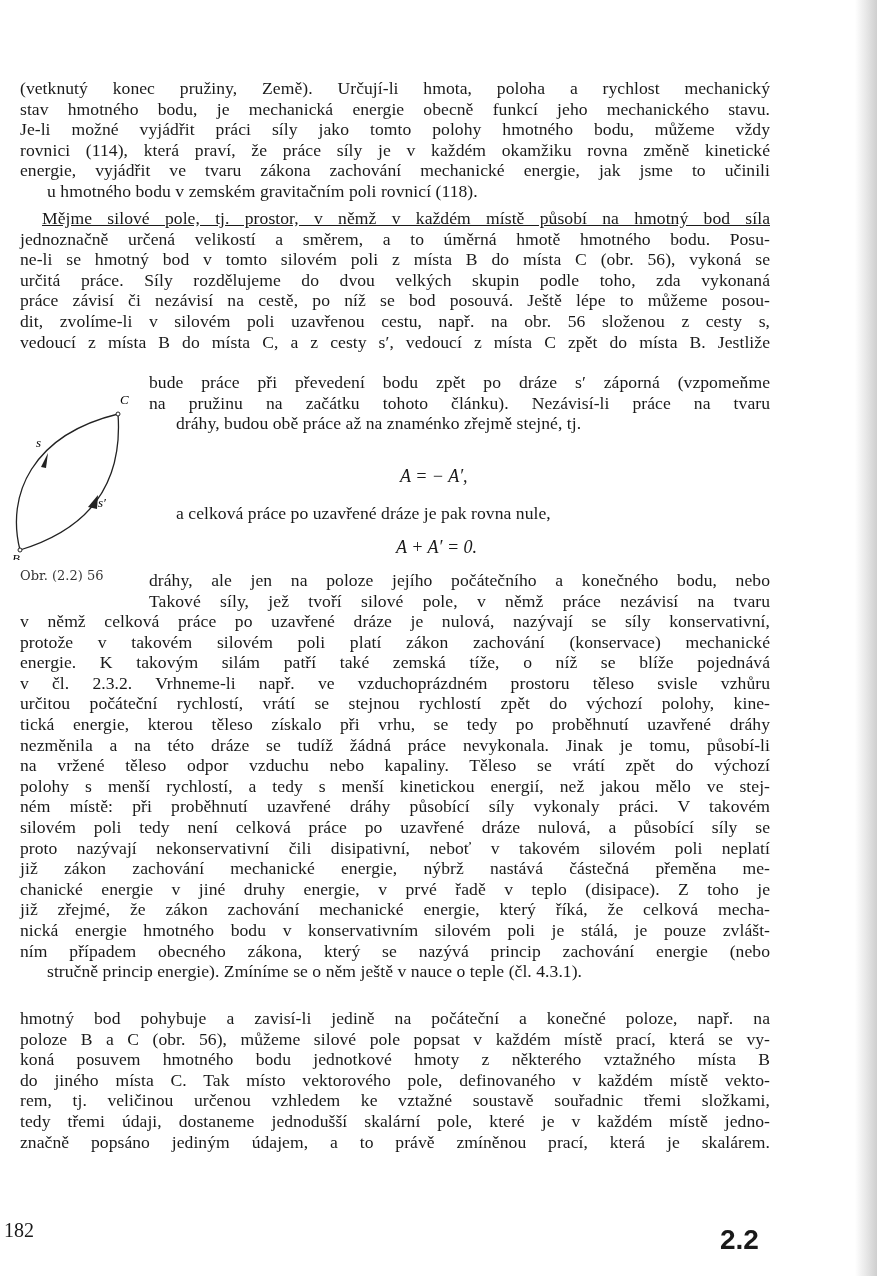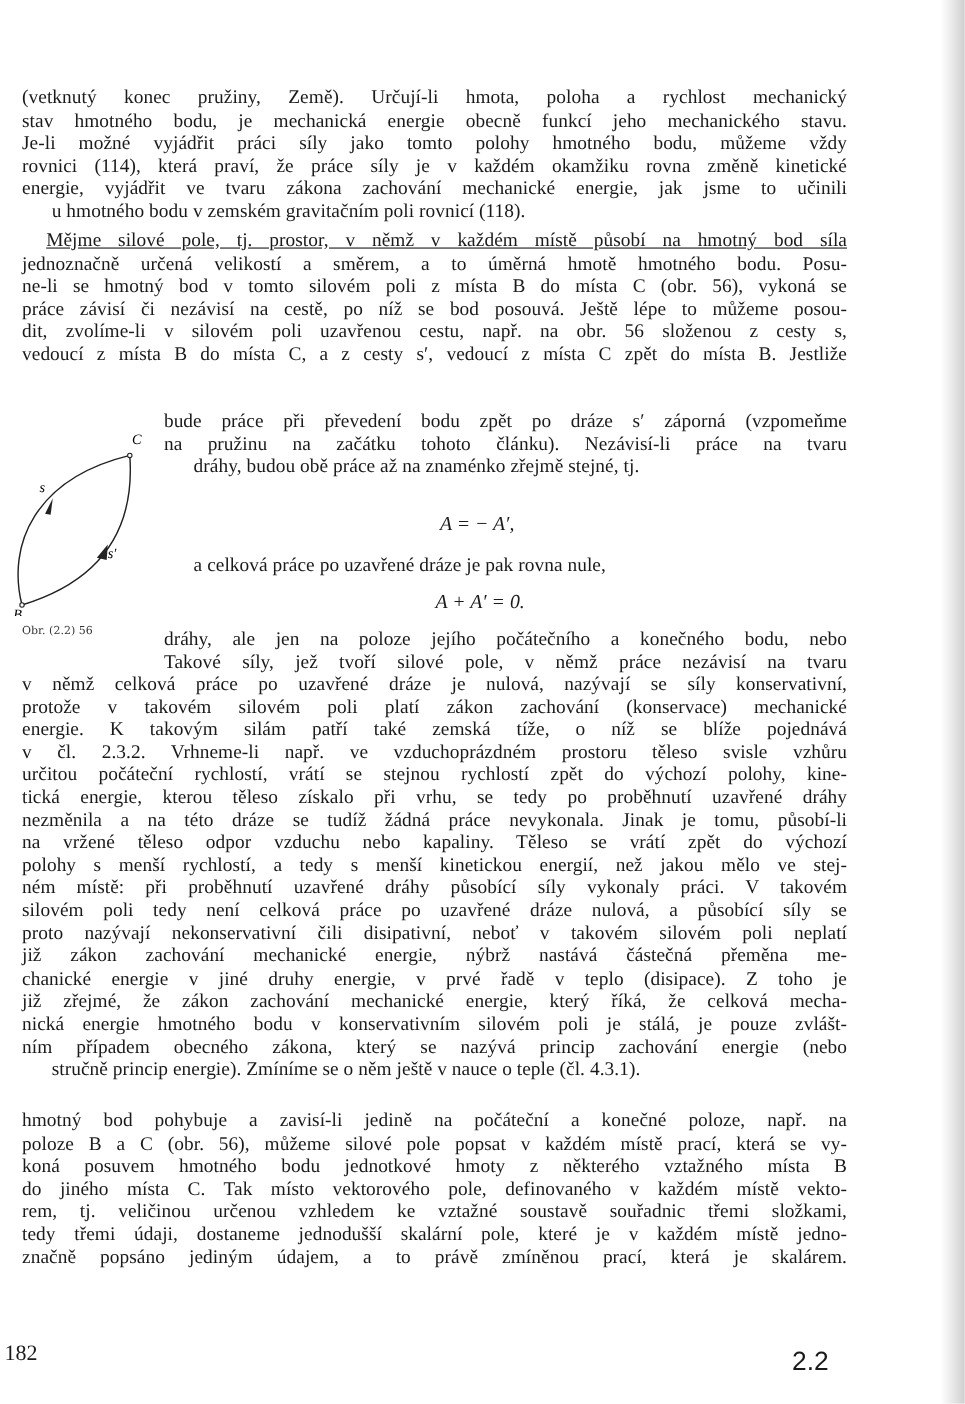--- a/index.html
+++ b/index.html
@@ -16,43 +16,44 @@
     font-family: "Liberation Serif", "DejaVu Serif", serif;
     font-size: 17.6px; line-height: 20.6px; letter-spacing: 0.05px;
   }
   .line { display: block; white-space: nowrap; text-align: justify; text-align-last: justify; height: 20.6px; }
   .line.last { text-align-last: left; margin-left: 27px; }
   .indent { padding-left: 22px; text-decoration: underline; }
   .eq {
     position: absolute; font-family: "Liberation Serif", serif; font-size: 18px; font-style: italic;
   }
   .figure { position: absolute; left: 2px; top: 385px; width: 130px; height: 175px; }
-  .caption { position: absolute; left: 20px; top: 568px; font-family: "DejaVu Serif", serif; font-size: 10px; color: #333; }
+  .caption { position: absolute; left: 20px; top: 568px; font-family: "DejaVu Serif", serif; font-size: 13px; color: #333; }
   .page-number { position: absolute; left: 4px; top: 1219px; font-family: "Liberation Serif", serif; font-size: 20px; }
-  .section-number { position: absolute; left: 720px; top: 1224px; font-family: "Liberation Sans", sans-serif; font-weight: normal; font-size: 24px; }
+  .section-number { position: absolute; left: 720px; top: 1224px; font-family: "Liberation Sans", sans-serif; font-weight: bold; font-size: 28px; }
   .fig-label { font-family: "Liberation Serif", serif; font-style: italic; font-size: 13px; }
 </style>
 </head>
 <body>
 
 <div class="page-edge"></div>
 
 <div class="text-block" style="top:78px;">
   <span class="line">(vetknutý konec pružiny, Země). Určují-li hmota, poloha a rychlost mechanický</span>
   <span class="line">stav hmotného bodu, je mechanická energie obecně funkcí jeho mechanického stavu.</span>
   <span class="line">Je-li možné vyjádřit práci síly jako tomto polohy hmotného bodu, můžeme vždy</span>
   <span class="line">rovnici (114), která praví, že práce síly je v každém okamžiku rovna změně kinetické</span>
   <span class="line">energie, vyjádřit ve tvaru zákona zachování mechanické energie, jak jsme to učinili</span>
   <span class="line last">u hmotného bodu v zemském gravitačním poli rovnicí (118).</span>
 </div>
 
 <div class="text-block" style="top:208px;">
   <span class="line indent">Mějme silové pole, tj. prostor, v němž v každém místě působí na hmotný bod síla</span>
   <span class="line">jednoznačně určená velikostí a směrem, a to úměrná hmotě hmotného bodu. Posu-</span>
   <span class="line">ne-li se hmotný bod v tomto silovém poli z místa B do místa C (obr. 56), vykoná se</span>
+  <span class="line">určitá práce. Síly rozdělujeme do dvou velkých skupin podle toho, zda vykonaná</span>
   <span class="line">práce závisí či nezávisí na cestě, po níž se bod posouvá. Ještě lépe to můžeme posou-</span>
   <span class="line">dit, zvolíme-li v silovém poli uzavřenou cestu, např. na obr. 56 složenou z cesty s,</span>
   <span class="line">vedoucí z místa B do místa C, a z cesty s′, vedoucí z místa C zpět do místa B. Jestliže</span>
 </div>
 
 <div class="text-block" style="top:372px; left:149px; width:621px;">
   <span class="line">bude práce při převedení bodu zpět po dráze s′ záporná (vzpomeňme</span>
   <span class="line">na pružinu na začátku tohoto článku). Nezávisí-li práce na tvaru</span>
   <span class="line last">dráhy, budou obě práce až na znaménko zřejmě stejné, tj.</span>
 </div>

